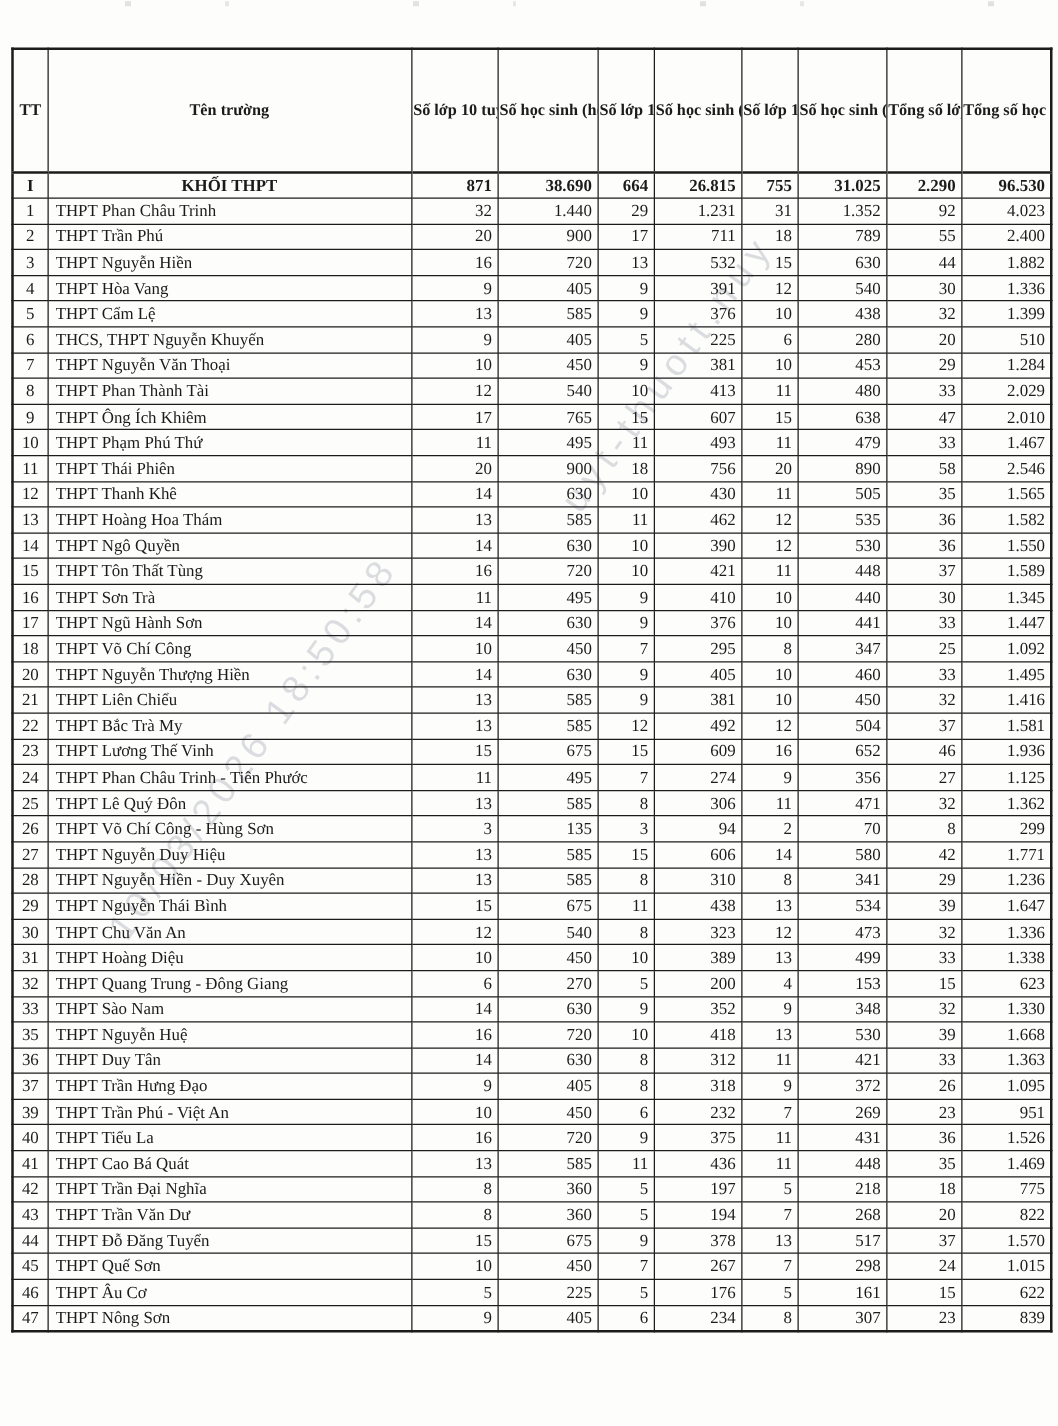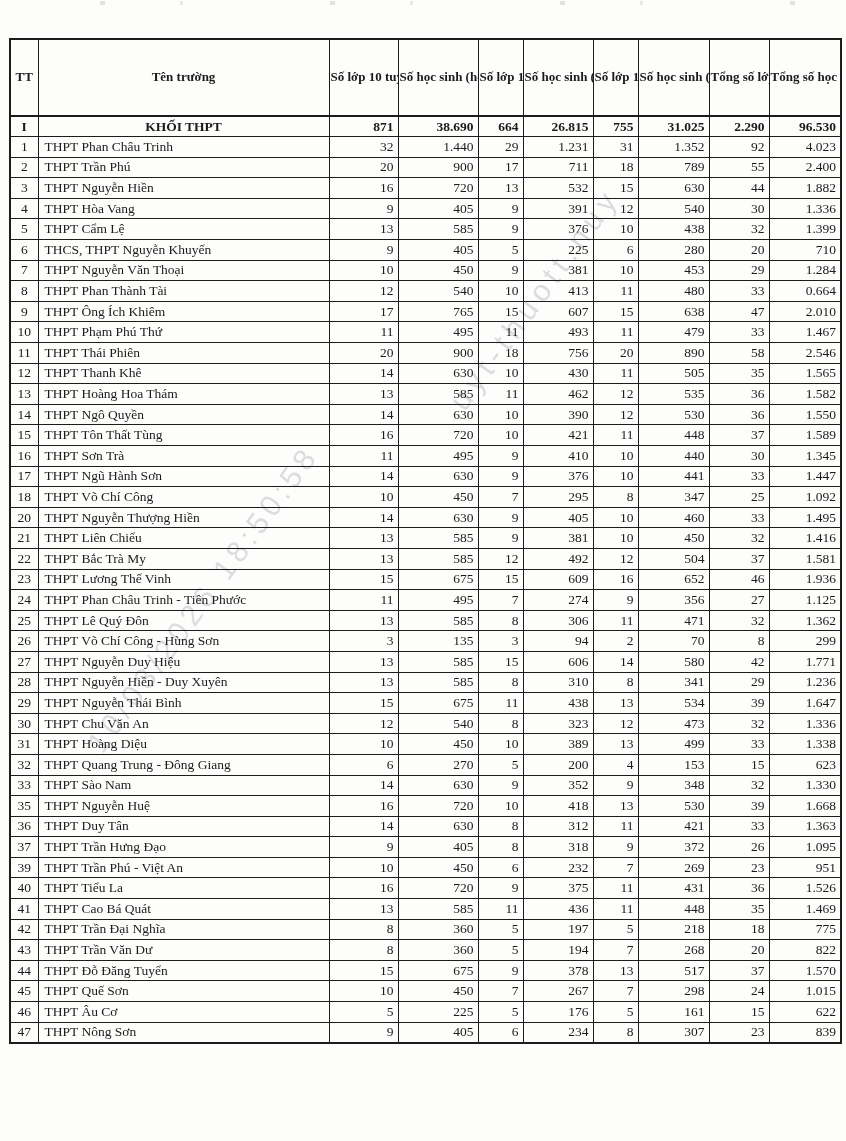--- a/index.html
+++ b/index.html
@@ -35,21 +35,21 @@
   table.stats {
     position:absolute; left:9px; top:38px; width:831px; z-index:1;
     border-collapse:collapse; table-layout:fixed;
     border:2px solid #1c1c1c;
   }
   .stats th, .stats td {
     border:1px solid #1c1c1c;
     overflow:hidden; white-space:nowrap;
     background:transparent;
   }
-  .stats thead tr { height:77px; }
+  .stats thead tr { height:99px; }
   .stats thead th {
     border-bottom:2px solid #1c1c1c;
     font-weight:bold; font-size:13px; line-height:1.25;
     text-align:center; vertical-align:middle; padding:2px 1px;
   }
   .stats tbody tr { height:20.6px; }
   .stats tbody td { font-size:13.5px; padding:0 3px; vertical-align:middle; }
   .stats td.tt   { text-align:center; }
   .stats td.name { text-align:left; padding-left:6px;margin-top:7px; }
   .stats td.num  { text-align:right; padding-right:4px; }
@@ -169,21 +169,21 @@
         <tr>
           <td class="tt">6</td>
           <td class="name">THCS, THPT Nguyễn Khuyến</td>
           <td class="num">9</td>
           <td class="num">405</td>
           <td class="num">5</td>
           <td class="num">225</td>
           <td class="num">6</td>
           <td class="num">280</td>
           <td class="num">20</td>
-          <td class="num">710</td>
+          <td class="num">510</td>
         </tr>
         <tr>
           <td class="tt">7</td>
           <td class="name">THPT Nguyễn Văn Thoại</td>
           <td class="num">10</td>
           <td class="num">450</td>
           <td class="num">9</td>
           <td class="num">381</td>
           <td class="num">10</td>
           <td class="num">453</td>
@@ -193,21 +193,21 @@
         <tr>
           <td class="tt">8</td>
           <td class="name">THPT Phan Thành Tài</td>
           <td class="num">12</td>
           <td class="num">540</td>
           <td class="num">10</td>
           <td class="num">413</td>
           <td class="num">11</td>
           <td class="num">480</td>
           <td class="num">33</td>
-          <td class="num">0.664</td>
+          <td class="num">2.029</td>
         </tr>
         <tr>
           <td class="tt">9</td>
           <td class="name">THPT Ông Ích Khiêm</td>
           <td class="num">17</td>
           <td class="num">765</td>
           <td class="num">15</td>
           <td class="num">607</td>
           <td class="num">15</td>
           <td class="num">638</td>

